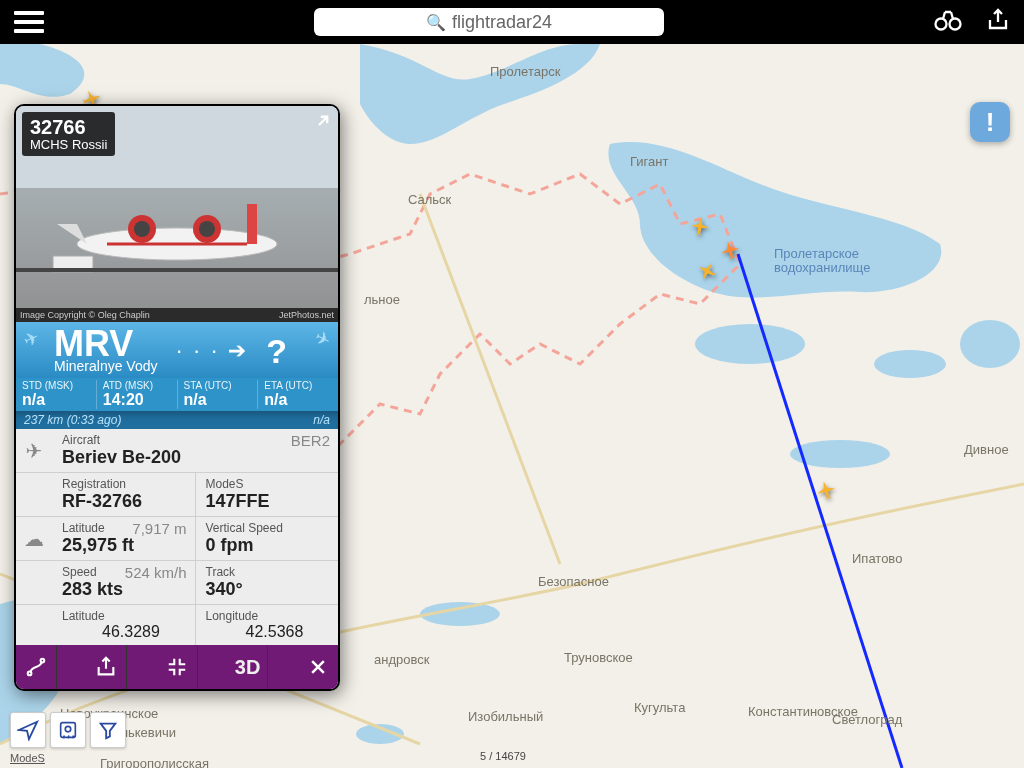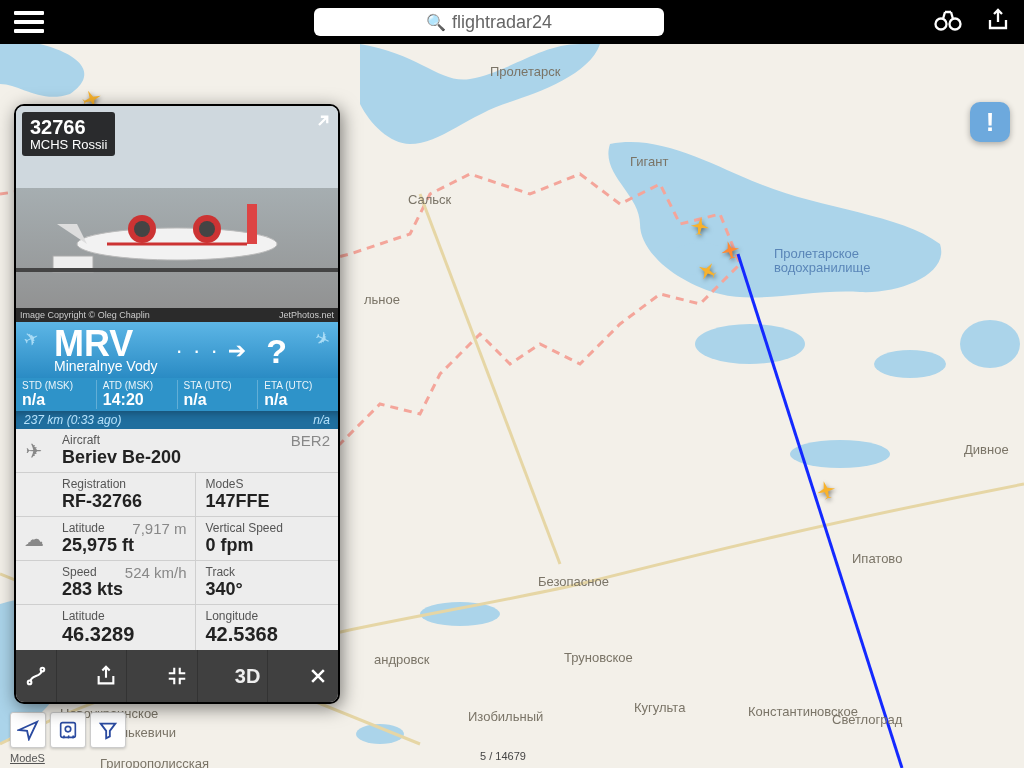--- a/index.html
+++ b/index.html
@@ -53,24 +53,24 @@
   .progress-bar { background:#1f6e9e; color:#b6e2fb; font-size:12px; font-style:italic; display:flex; justify-content:space-between; padding:2px 8px; box-shadow: inset 0 8px 8px -6px rgba(0,0,0,0.3); }
 
   .info-grid { background:#ededed; }
   .info-row { display:flex; border-bottom:1px solid #cfcfcf; }
   .info-icon { width:36px; display:flex; align-items:center; justify-content:center; color:#888; font-size:20px; }
   .info-cells { flex:1; display:flex; }
   .info-cell { flex:1; padding:4px 10px; border-right:1px solid #cfcfcf; position:relative; }
   .info-cell:last-child { border-right:0; }
   .ilabel { font-size:12px; color:#555; }
   .ival { font-size:18px; font-weight:600; color:#222; }
-  .ival.small { font-size:20px; font-weight:700; }
+  .ival.small { font-size:16px; font-weight:400;margin-left:40px; }
   .sublabel { position:absolute; right:8px; top:3px; font-size:15px; color:#888; }
 
-  .panel-actions { display:flex; background:#404040; height:52px;gap:30px; }
+  .panel-actions { display:flex; background:#701a75; height:44px;gap:30px; }
   .panel-actions .abtn { flex:1; display:flex; align-items:center; justify-content:center; color:#eee; border-right:1px solid #333; font-size:20px; cursor:pointer; font-weight:600;}
   .panel-actions .abtn:last-child { border-right:0; }
 </style>
 </head>
 <body>
 
 <div class="topbar">
   <div class="hamburger">
       <span></span>
       <span></span>

